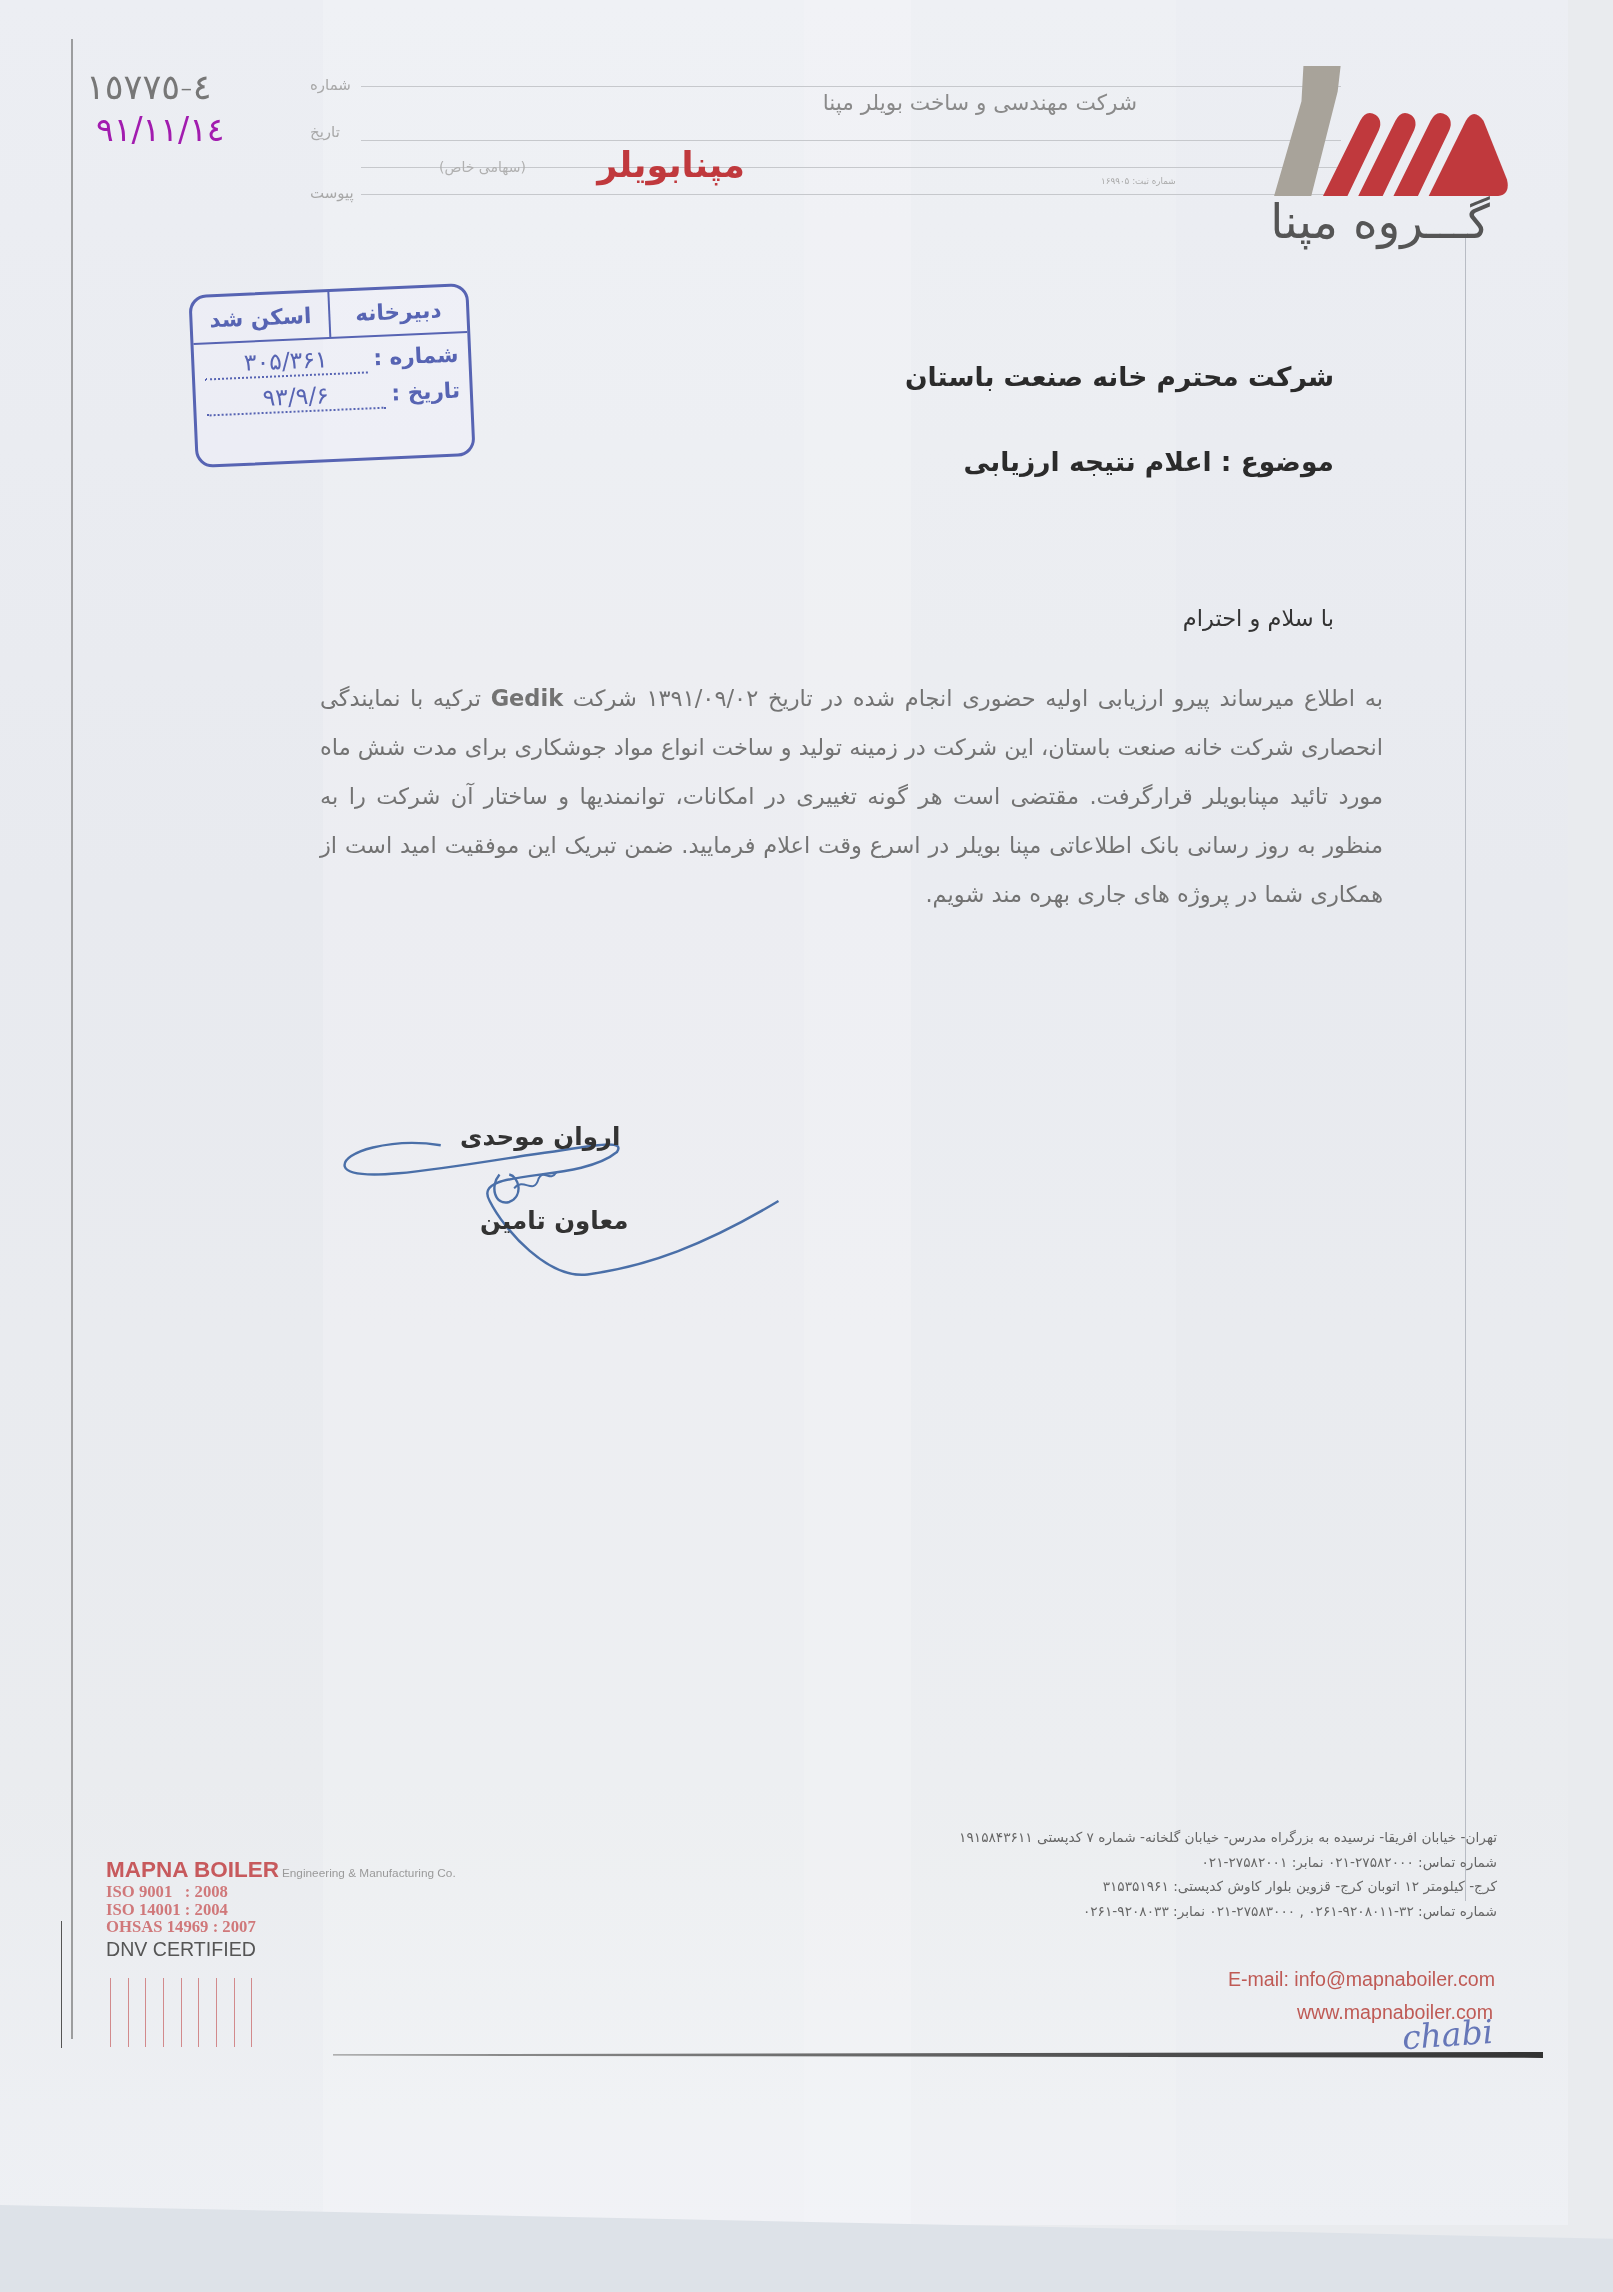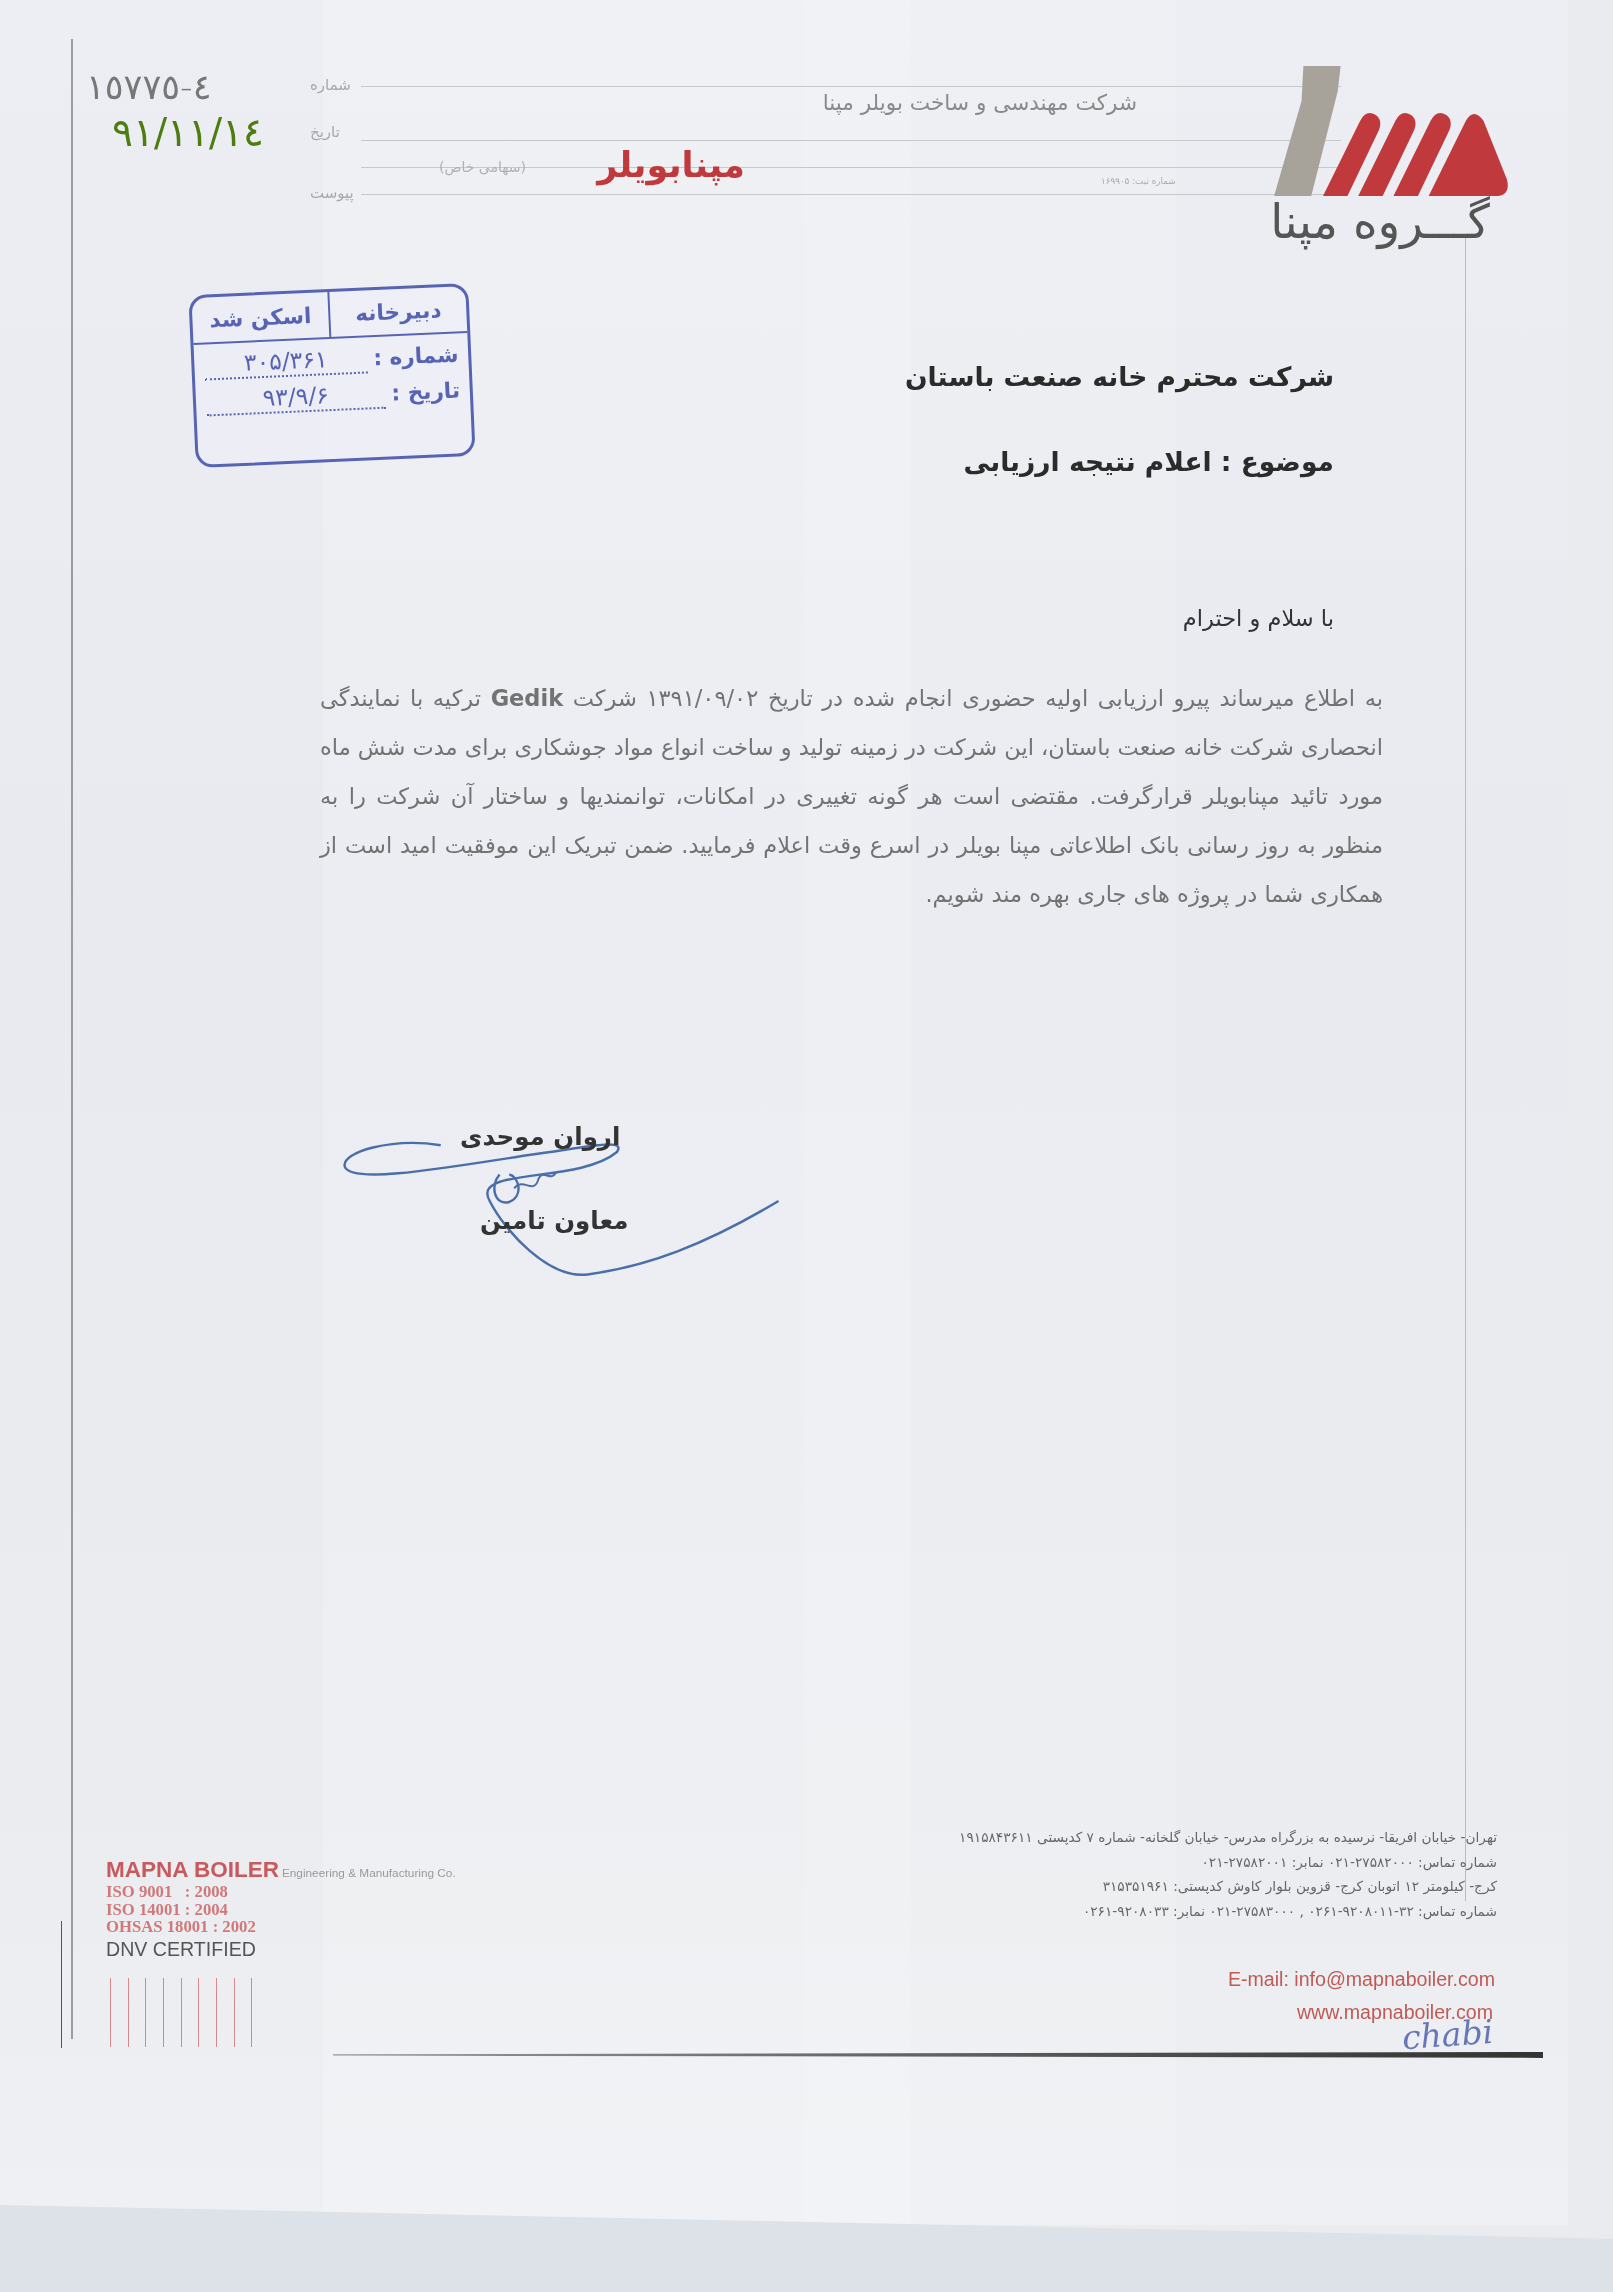--- a/index.html
+++ b/index.html
@@ -63,25 +63,25 @@
       left: 86px;
       top: 67px;
       font-family: "DejaVu Sans", sans-serif;
       font-size: 35px;
       color: #777;
       letter-spacing: 2px;
       font-weight: 300;
     }
     .hw-date {
       position: absolute;
-      left: 112px;
+      left: 96px;
       top: 110px;
       font-family: "DejaVu Sans", sans-serif;
-      font-size: 39px;
-      color: #4d7c0f;
+      font-size: 33px;
+      color: #a21caf;
       letter-spacing: 3.9px;
     }
     .meta-label {
       position: absolute;
       font-size: 15px;
       color: #a8a8a8;
       direction: rtl;
     }
     .header-line {
       position: absolute;
@@ -437,21 +437,21 @@
   <div class="sig-name">اروان موحدی</div>
   <div class="sig-title">معاون تامین</div>
 </div>
 
 <div class="footer-left">
   <div class="brand-en">
     <span>MAPNA BOILER</span><span class="brand-en-sub">Engineering &amp; Manufacturing Co.</span>
   </div>
   <div class="cert-line">ISO 9001   : 2008</div>
   <div class="cert-line">ISO 14001 : 2004</div>
-  <div class="cert-line">OHSAS 18001 : 2002</div>
+  <div class="cert-line">OHSAS 14969 : 2007</div>
   <div class="dnv">DNV CERTIFIED</div>
   <div class="red-ticks">
     <span></span>
       <span></span>
       <span></span>
       <span></span>
       <span></span>
       <span></span>
       <span></span>
       <span></span>

